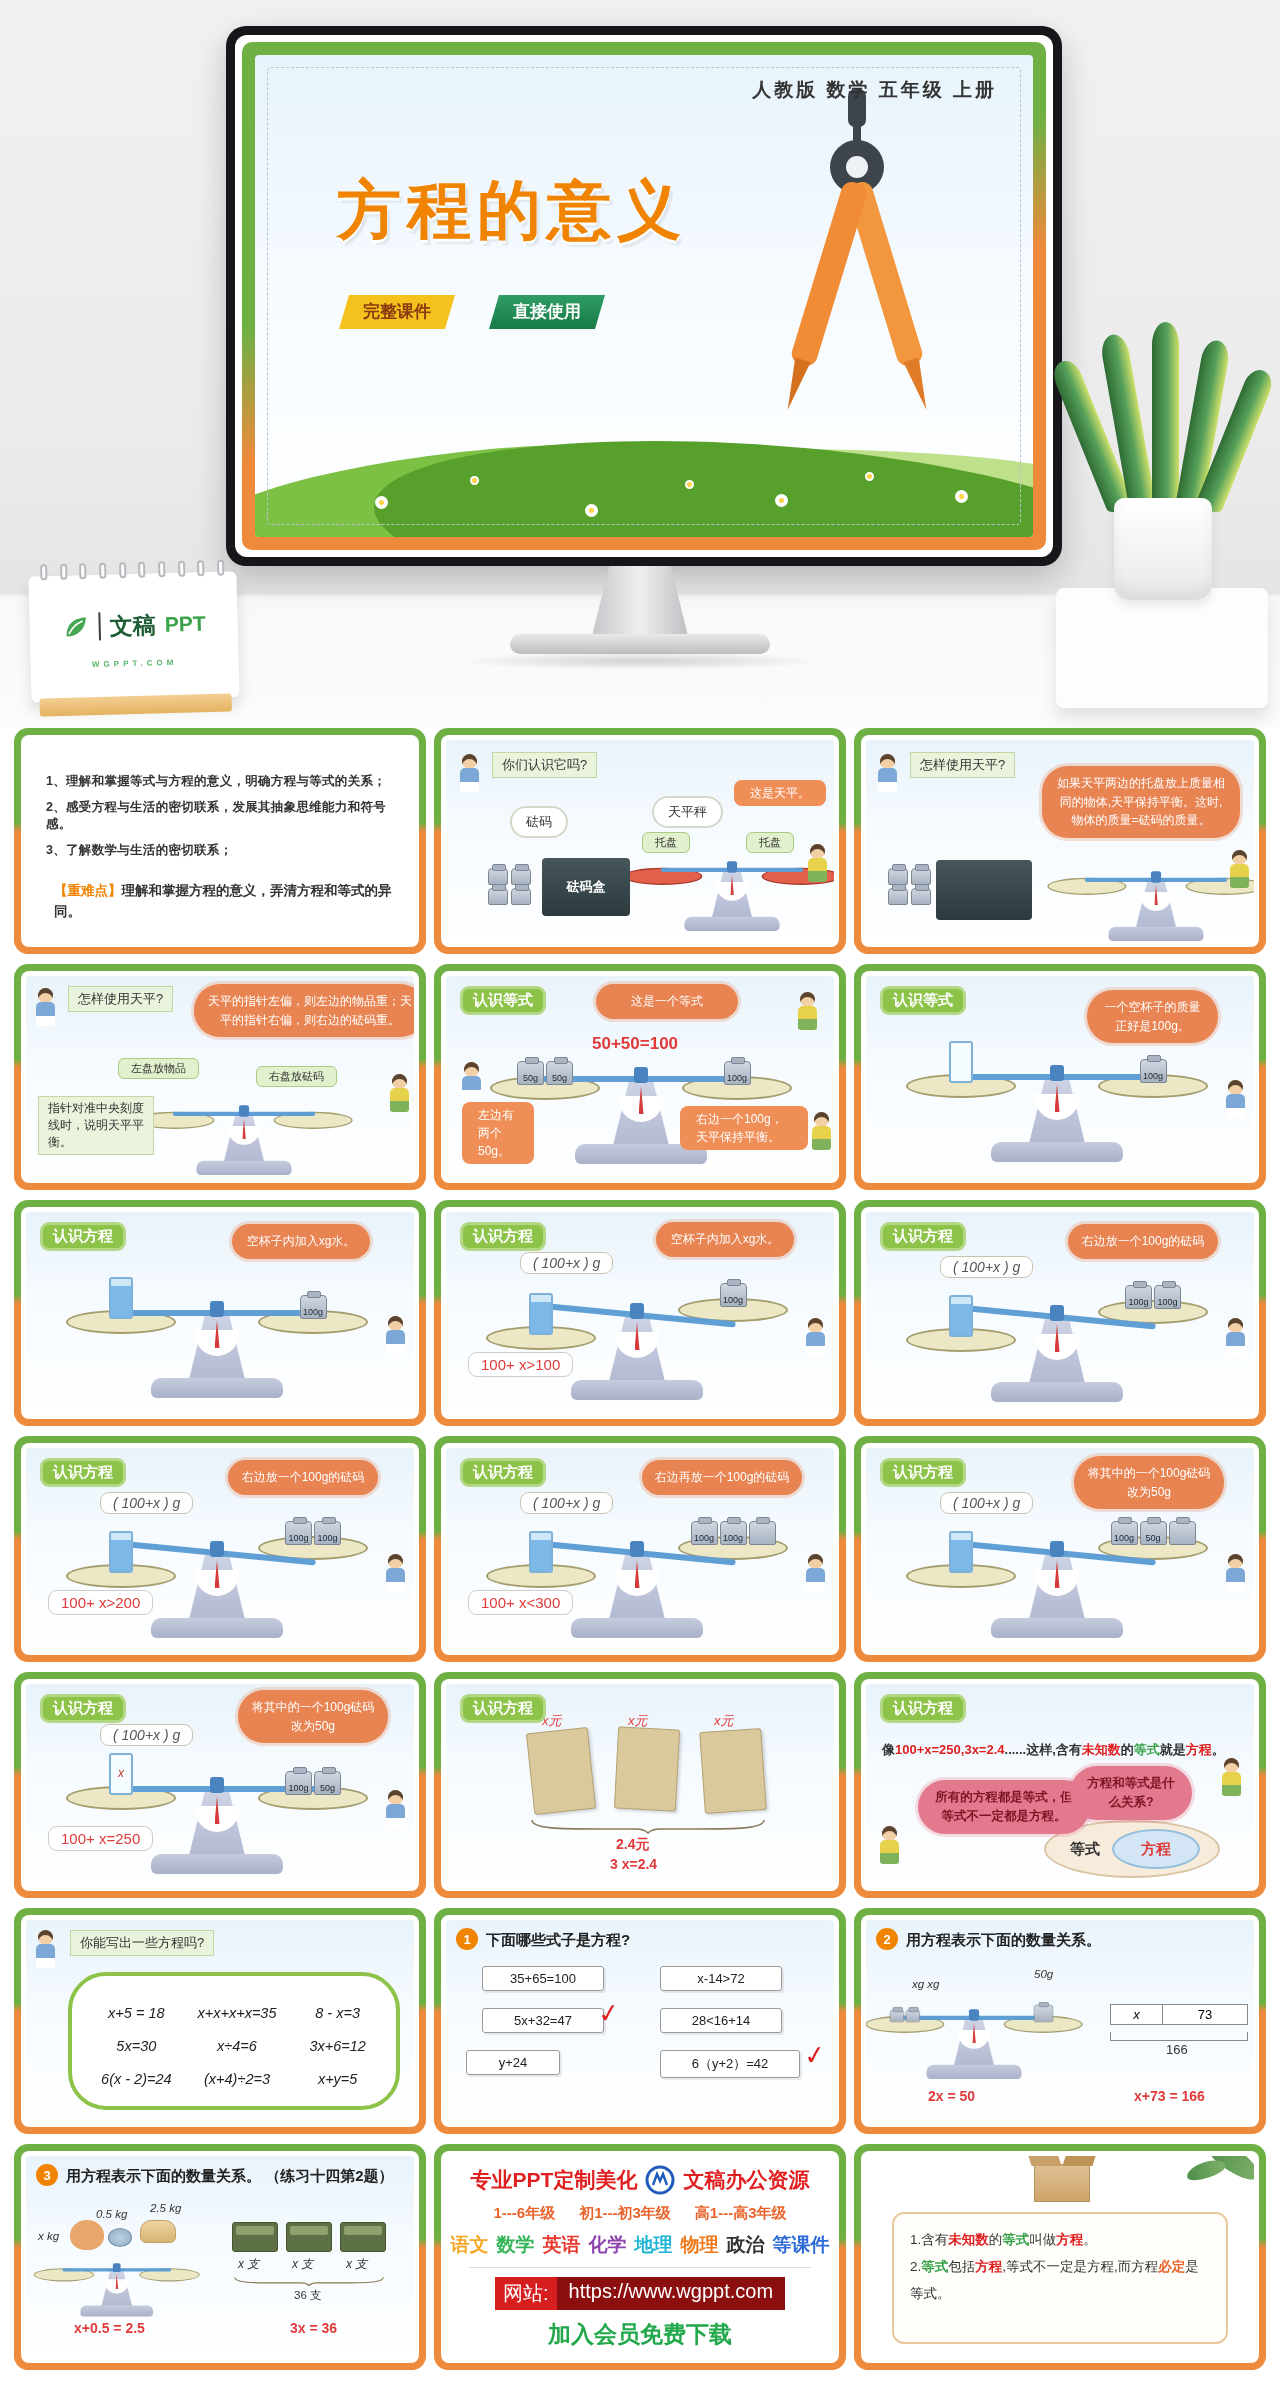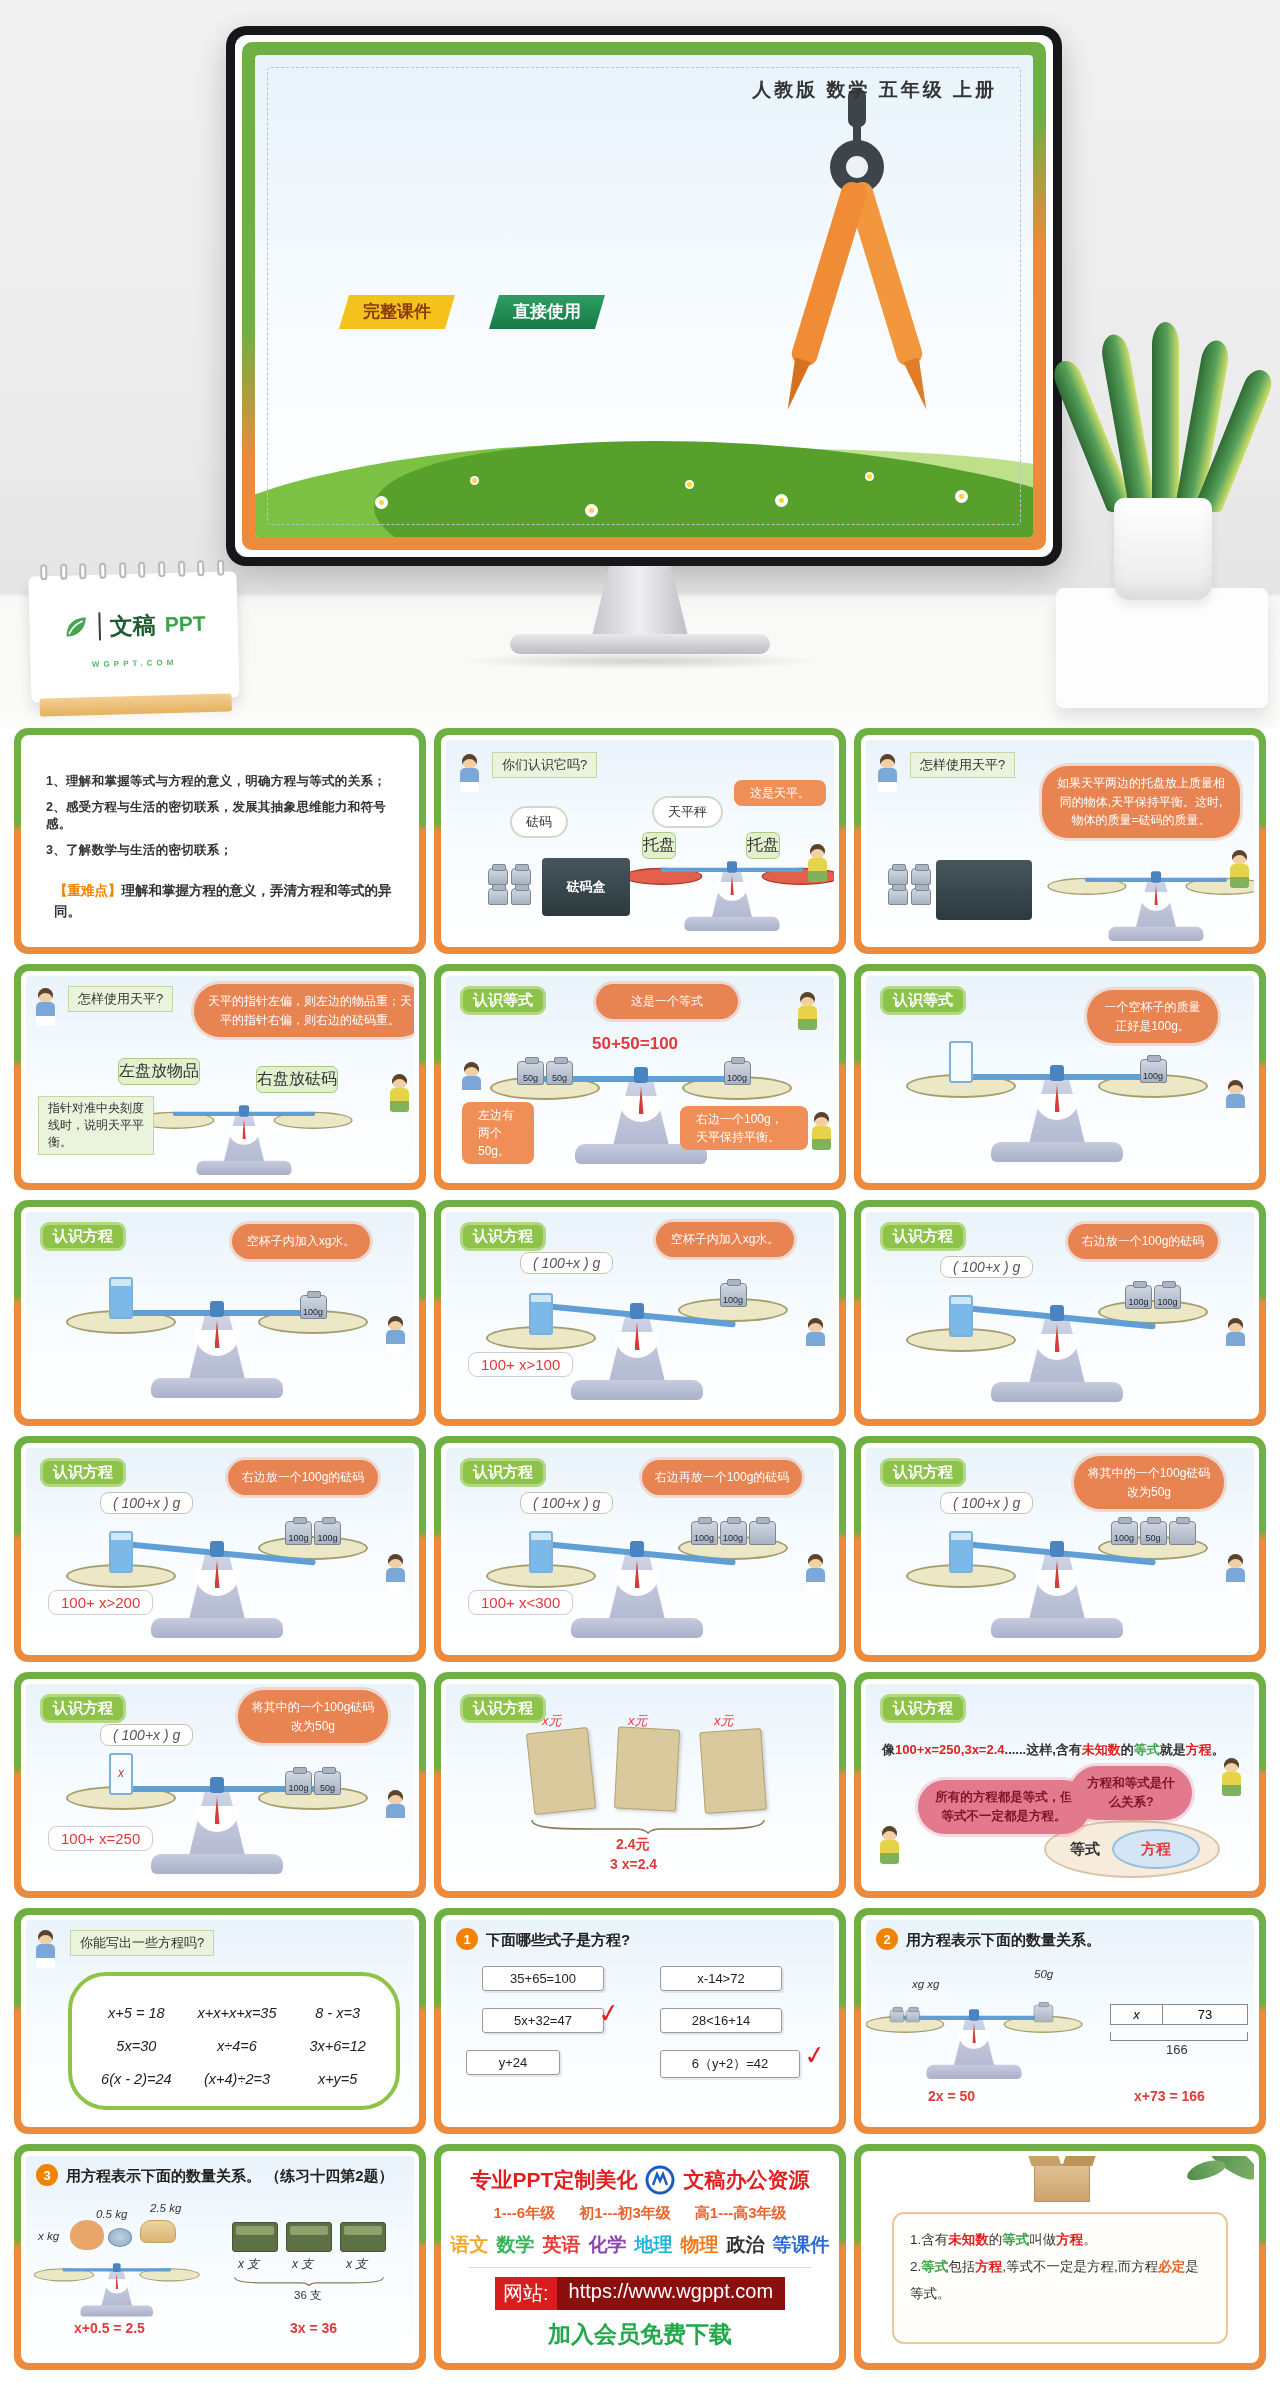--- a/index.html
+++ b/index.html
@@ -58,21 +58,21 @@
   .sky{background:linear-gradient(180deg,#e9f3fa 0%,#f6fbff 45%,#ffffff 100%)}
   .white{background:#fff}
 
   
   .tag{position:absolute;left:14px;top:10px;background:#8ec349;border:3px solid #b2d885;color:#fff;font-weight:800;font-size:15px;padding:2px 10px;border-radius:9px;z-index:4}
   .say{position:absolute;background:#eaf3dc;border:1px solid #c4d6a6;border-radius:0;padding:3px 9px;font-size:13px;color:#333;z-index:4}
   .cloudO{position:absolute;background:#e88352;color:#fff;border-radius:26px;padding:8px 12px;font-size:12px;line-height:1.55;text-align:center;z-index:4;box-shadow:0 0 0 3px rgba(232,131,82,.25)}
   .cloudW{position:absolute;background:#fff;border:2px solid #d3d8c8;border-radius:28px;padding:5px 14px;font-size:13px;color:#333;z-index:4}
   .cloudP{position:absolute;background:#e2798c;color:#7c1426;border-radius:30px;padding:8px 12px;font-size:12.5px;line-height:1.5;text-align:center;z-index:4;font-weight:700;box-shadow:0 0 0 3px rgba(226,121,140,.25)}
   .noteO{position:absolute;background:#ef8e57;color:#fff;border-radius:8px;padding:4px 16px;font-size:12px;line-height:1.5;z-index:4}
-  .lblG{position:absolute;background:#e1f0cd;border:1px solid #a9cc82;border-radius:6px;padding:2px 0;font-size:16px;color:#333;z-index:4}
+  .lblG{position:absolute;background:#e1f0cd;border:1px solid #a9cc82;border-radius:6px;padding:2px 12px;font-size:11px;color:#333;z-index:4}
   .lbox{position:absolute;background:#fff;border:1.5px solid #c9c2b0;border-radius:9px;padding:2px 12px;font-size:14px;color:#555;font-style:italic;z-index:4}
   .eqbox{position:absolute;background:#fff;border:1.5px solid #ccc;border-radius:9px;padding:3px 12px;font-size:15px;color:#e03a3a;z-index:4}
   .redeq{position:absolute;color:#e03a3a;font-weight:700;font-size:14px;z-index:4}
   .numc{position:absolute;left:10px;top:8px;width:22px;height:22px;border-radius:50%;background:#f08300;color:#fff;font-size:13px;font-weight:700;display:flex;align-items:center;justify-content:center;z-index:4}
   .qtitle{position:absolute;left:40px;top:11px;font-size:15px;font-weight:700;color:#222;z-index:4}
   
   .scale{position:absolute;width:250px;height:140px;z-index:1}
   .tower{position:absolute;left:50%;top:48px;width:74px;height:66px;margin-left:-37px;background:linear-gradient(#ced4e5,#b2b9d1);clip-path:polygon(34% 0,66% 0,88% 100%,12% 100%)}
   .gauge{position:absolute;left:50%;top:64px;width:44px;height:26px;margin-left:-22px;background:#fff;border-radius:0 0 44px 44px}
   .needle{position:absolute;left:50%;top:54px;width:5px;height:28px;margin-left:-2.5px;background:#d43c3c;clip-path:polygon(50% 0,100% 100%,0 100%);z-index:2}
@@ -155,20 +155,21 @@
 <div class="page">
 
   <div class="hero">
     <div class="monitor">
       <div class="cam"></div>
       <div class="screen">
         <div class="hframe">
           <div class="hslide">
             <div class="hdash"></div>
             <div class="hedition">人教版  数学  五年级  上册</div>
+            <div class="htitle">方程的意义</div>
             <div class="bdg bdg1">完整课件</div>
             <div class="bdg bdg2">直接使用</div>
             <svg class="compass" viewBox="0 0 240 390">
               <rect x="111" y="4" width="18" height="38" rx="7" fill="#3d444c"></rect>
               <rect x="116" y="32" width="8" height="32" fill="#3d444c"></rect>
               <circle cx="120" cy="82" r="27" fill="#3d444c"></circle>
               <circle cx="120" cy="82" r="11" fill="#eef1f4"></circle>
               <g transform="rotate(-17 120 98)">
                 <rect x="107" y="98" width="26" height="190" rx="11" fill="#f2973e"></rect>
                 <polygon points="112,283 128,283 120,335" fill="#e07b28"></polygon>

